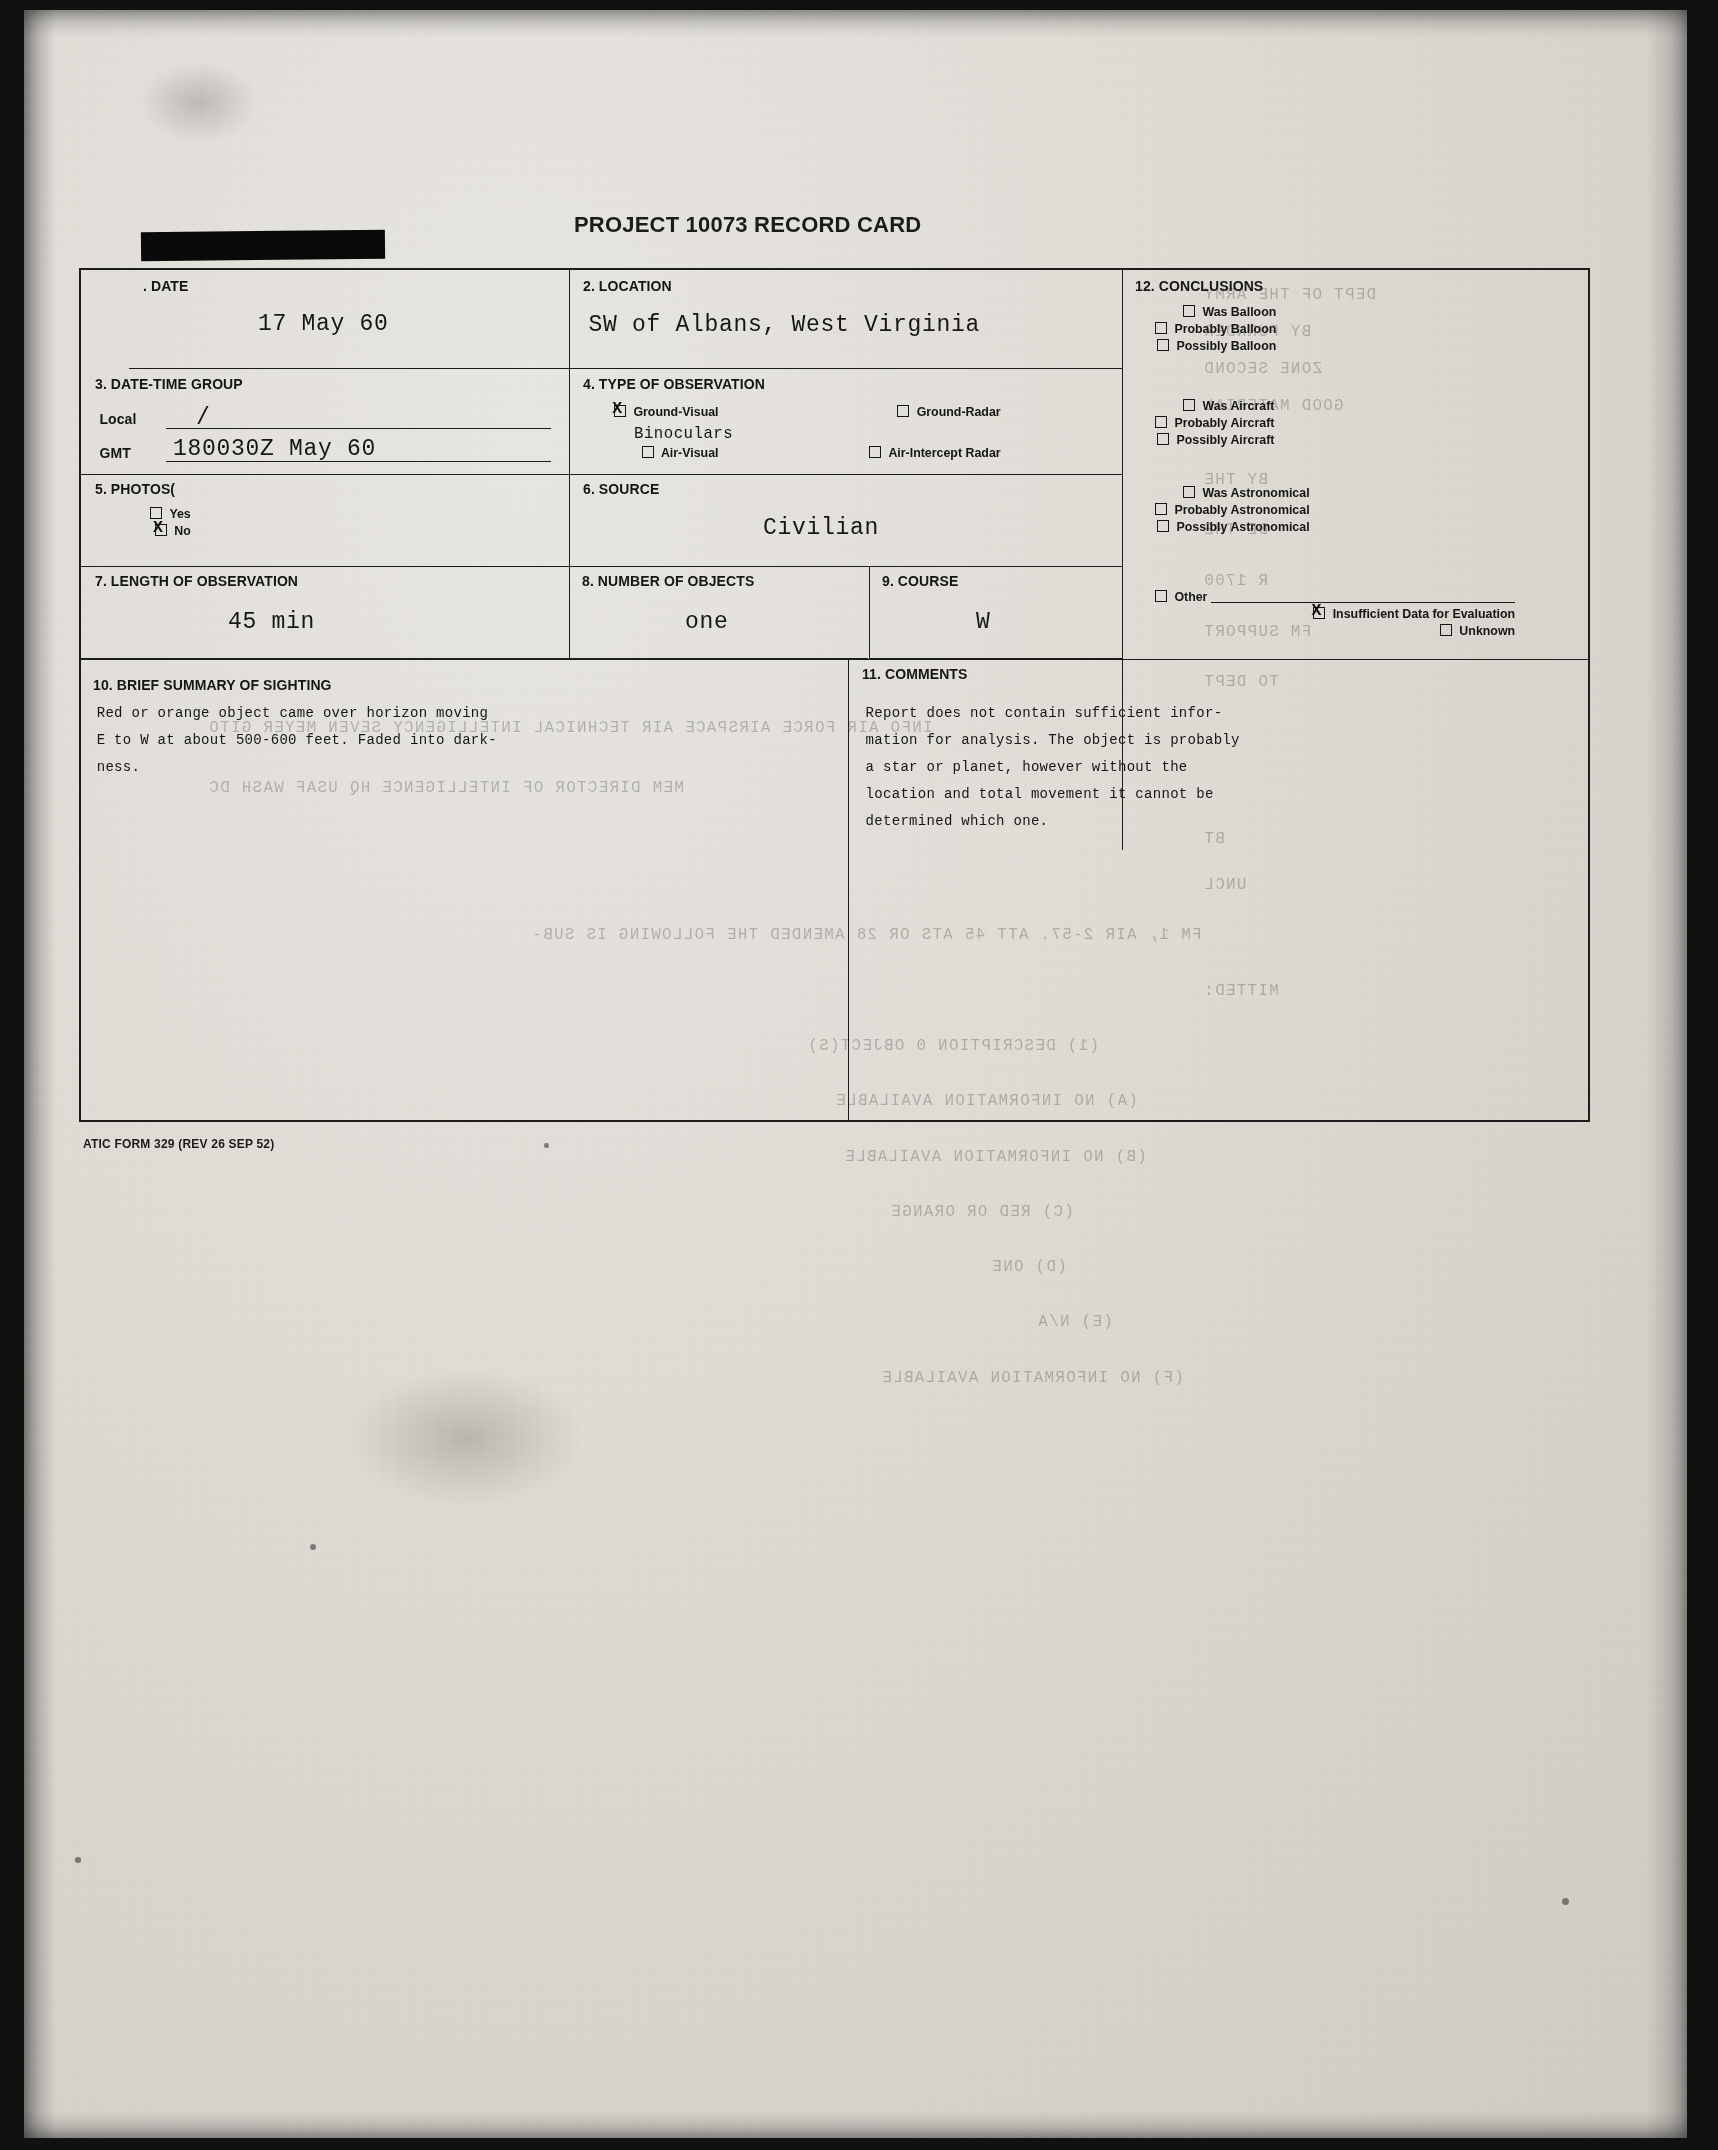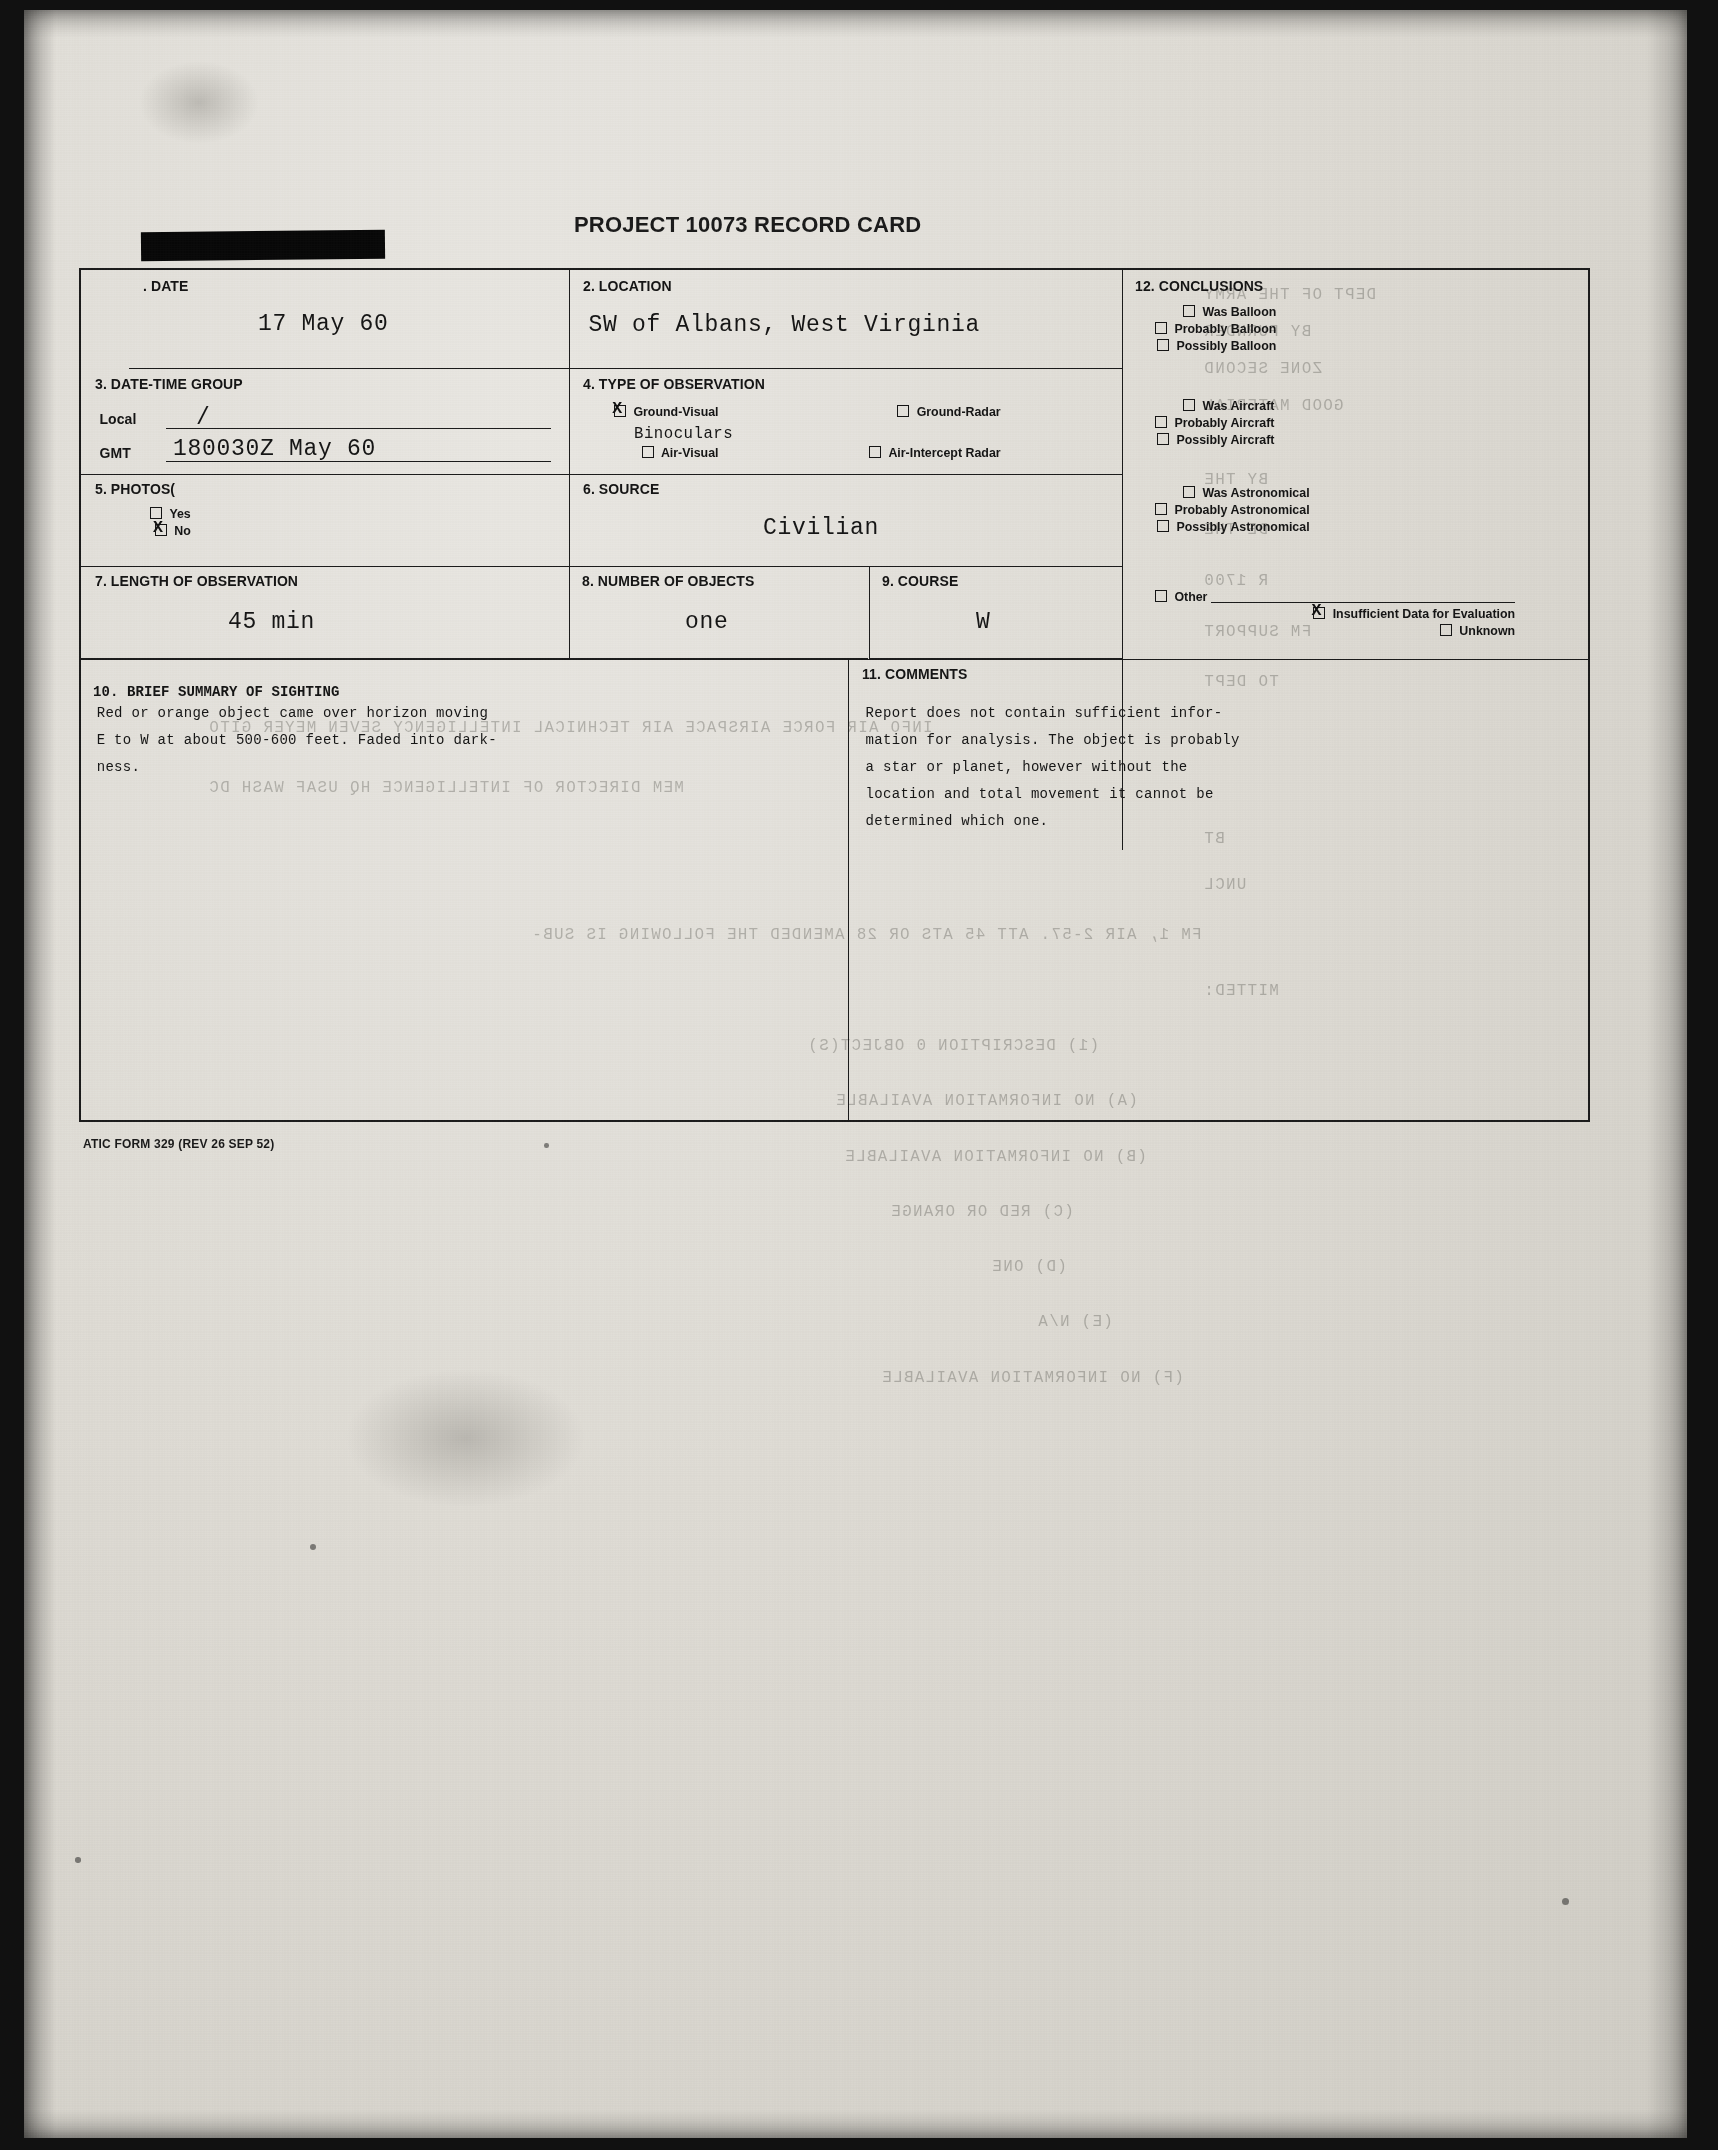--- a/index.html
+++ b/index.html
@@ -366,21 +366,21 @@
       <div class="lbl" style="position:absolute; left:12px; top:6.4px;">8.  NUMBER OF OBJECTS</div>
       <div class="type" style="position:absolute; left:115px; top:42px;">one</div>
     </div>
 
     <div class="cell bl bb" style="left:788px; top:297px; width:253px; height:92px;">
       <div class="lbl" style="position:absolute; left:12px; top:6.4px;">9.  COURSE</div>
       <div class="type" style="position:absolute; left:106px; top:42px;">W</div>
     </div>
 
     <div class="cell" style="left:0; top:389px; width:767px; height:461px;">
-      <div class="lbl" style="position:absolute; left:12px; top:25px;font-family:Liberation Mono, monospace;">10.  BRIEF SUMMARY OF SIGHTING</div>
+      <div class="lbl" style="position:absolute; left:12px; top:18px;">10.  BRIEF SUMMARY OF SIGHTING</div>
       <div class="body-text" style="position:absolute; left:15.7px; top:41px; width:737px;">
         <div>Red or orange object came over horizon moving</div>
         <div>E to W at about 500-600 feet. Faded into dark-</div>
         <div>ness.</div>
       </div>
     </div>
 
     <div class="cell bl" style="left:767px; top:389px; width:740px; height:461px;">
       <div class="lbl" style="position:absolute; left:13px; top:7.4px;">11.  COMMENTS</div>
       <div class="body-text" style="position:absolute; left:16.6px; top:41px; width:714px;">

